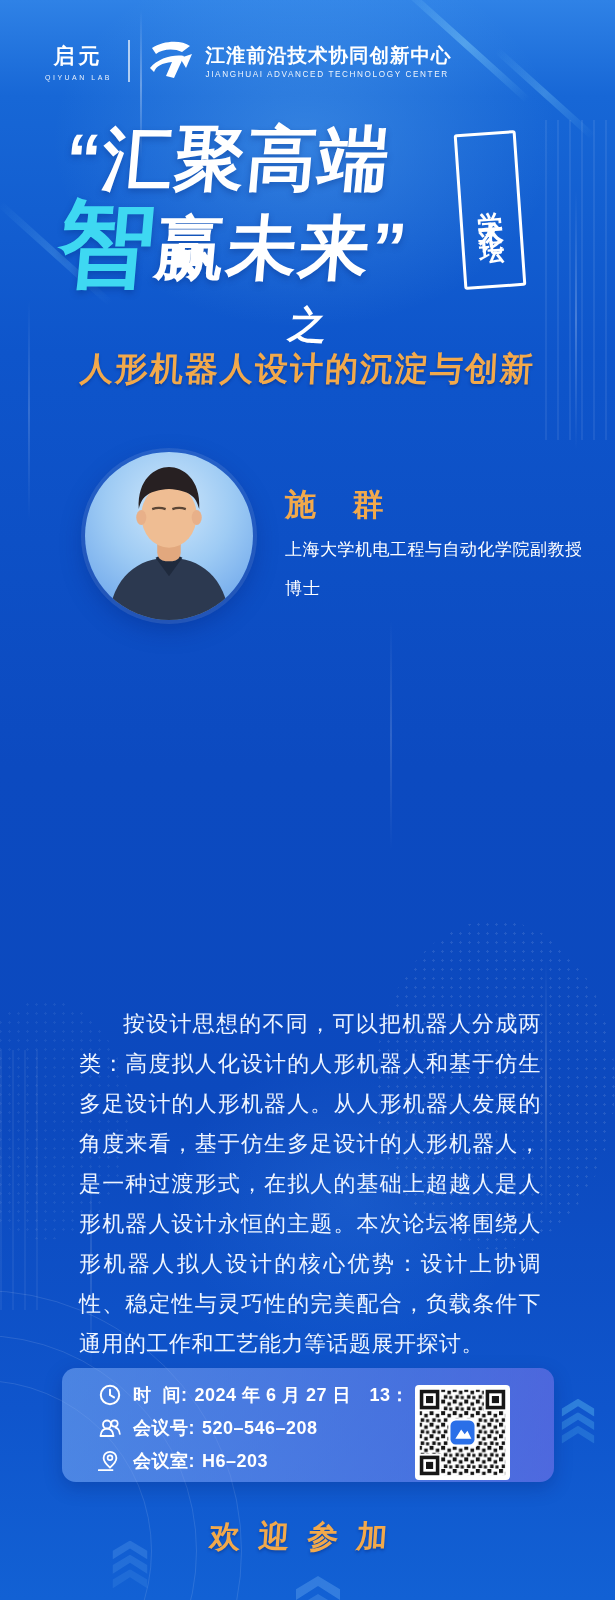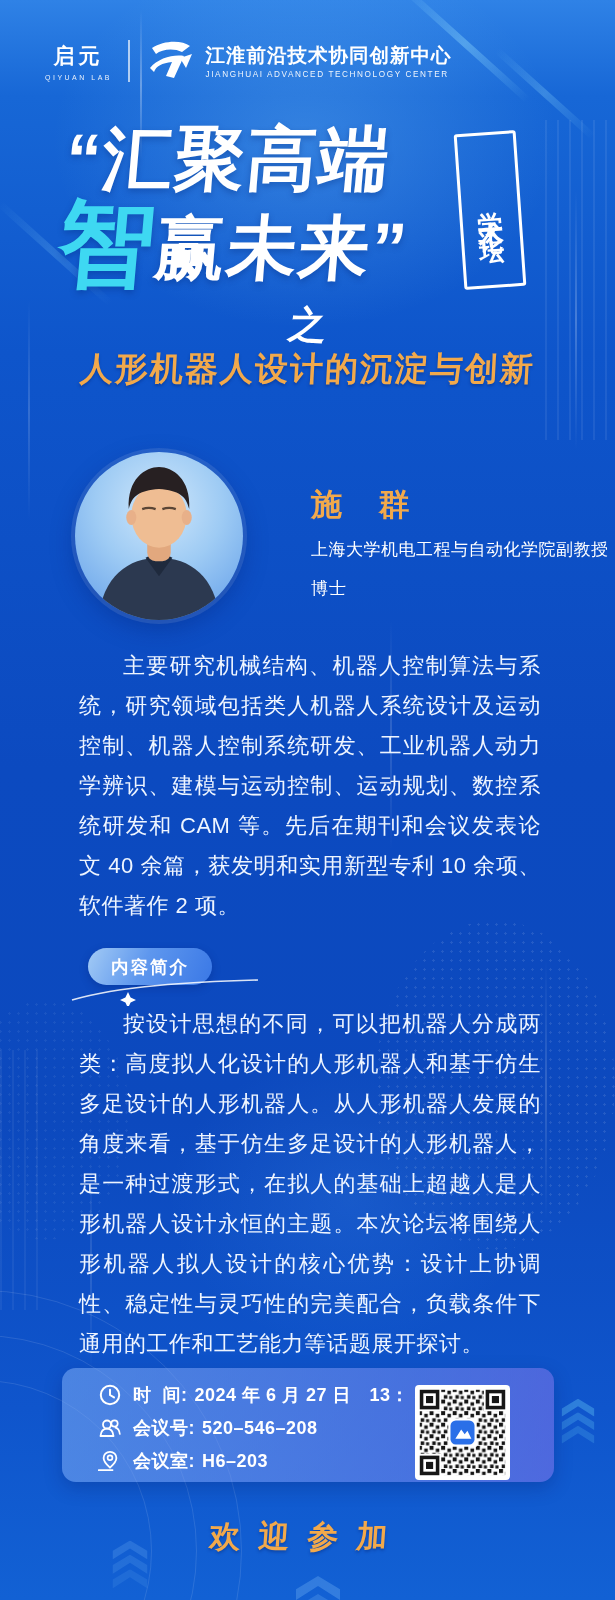--- a/index.html
+++ b/index.html
@@ -40,21 +40,21 @@
     text-shadow:0 3px 6px rgba(0,40,120,.35);}
   .t-hi{font-size:97px;font-weight:900;line-height:92px;color:#3ed8f2;text-shadow:0 3px 6px rgba(0,40,120,.35);}
   .t-rest{font-size:70px;font-weight:900;line-height:84px;letter-spacing:2px;}
   .vbadge{position:absolute;top:132px;left:459px;width:56px;height:150px;border:3px solid #fff;border-radius:3px;
     display:flex;align-items:center;justify-content:center;transform:rotate(-4deg);}
   .vbadge span{writing-mode:vertical-rl;color:#fff;font-size:25px;font-weight:900;letter-spacing:9px;}
   .connector{position:absolute;top:300px;width:100%;text-align:center;color:#fff;font-size:38px;font-weight:900;transform:skewX(-6deg);}
   .subtitle{position:absolute;top:347px;width:100%;text-align:center;color:#f2a94b;font-size:33px;font-weight:900;
     letter-spacing:2px;transform:skewX(-3deg);text-shadow:0 2px 3px rgba(0,30,100,.35);}
   
-  .speaker{position:absolute;top:452px;left:75px;display:flex;gap:36px;}
+  .speaker{position:absolute;top:452px;left:85px;display:flex;}
   .avatar{width:168px;height:168px;border-radius:50%;overflow:hidden;flex:0 0 auto;
     background:radial-gradient(circle at 50% 32%,#cfe7fb 0%,#9ecbf4 45%,#5d9ae8 100%);
     box-shadow:0 0 0 4px rgba(255,255,255,.10),0 8px 24px rgba(0,30,110,.35);}
   .spk-meta{margin-left:32px;padding-top:32px;color:#fff;}
   .spk-name{color:#f2a94b;font-size:31px;font-weight:900;letter-spacing:14px;}
   .spk-role{font-size:17px;margin-top:12px;letter-spacing:.5px;}
   .spk-degree{font-size:17px;margin-top:16px;letter-spacing:1px;}
   
   .para{position:absolute;left:79px;width:462px;color:#eef5ff;font-size:22px;line-height:40px;
     text-align:justify;text-indent:2em;letter-spacing:.5px;}
@@ -166,29 +166,21 @@
         <path d="M52 34 Q56 32.5 60 34" stroke="#5b4636" stroke-width="1.4" fill="none"></path>
       </svg>
     </div>
     <div class="spk-meta">
       <div class="spk-name">施 群</div>
       <div class="spk-role">上海大学机电工程与自动化学院副教授</div>
       <div class="spk-degree">博士</div>
     </div>
   </div>
 
-  <div class="para bio">主要研究机械结构、机器人控制算法与系统，研究领域包括类人机器人系统设计及运动控制、机器人控制系统研发、工业机器人动力学辨识、建模与运动控制、运动规划、数控系统研发和 CAM 等。先后在期刊和会议发表论文 40 余篇，获发明和实用新型专利 10 余项、软件著作 2 项。</div>
-
-  <div class="secwrap">
-    <div class="secpill">内容简介</div>
-    <svg class="swoosh" width="190" height="30" viewBox="0 0 190 30">
-      <path d="M2 24 C50 10 120 6 188 4" stroke="rgba(255,255,255,.85)" stroke-width="1.6" fill="none"></path>
-      <path d="M58 16 l2.6 5.4 5.4 2.6 -5.4 2.6 -2.6 5.4 -2.6 -5.4 -5.4 -2.6 5.4 -2.6 Z" fill="#fff"></path>
-    </svg>
-  </div>
+
 
   <div class="para abstract">按设计思想的不同，可以把机器人分成两类：高度拟人化设计的人形机器人和基于仿生多足设计的人形机器人。从人形机器人发展的角度来看，基于仿生多足设计的人形机器人，是一种过渡形式，在拟人的基础上超越人是人形机器人设计永恒的主题。本次论坛将围绕人形机器人拟人设计的核心优势：设计上协调性、稳定性与灵巧性的完美配合，负载条件下通用的工作和工艺能力等话题展开探讨。</div>
 
   <div class="meetbox">
     <div class="meetrows">
       <div class="mrow">
         <svg class="micon" viewBox="0 0 24 24">
           <circle cx="12" cy="12" r="9.2" fill="none" stroke="#fff" stroke-width="2"></circle>
           <path d="M12 6.8 V12 L16 14.4" fill="none" stroke="#fff" stroke-width="2" stroke-linecap="round"></path>
         </svg>

